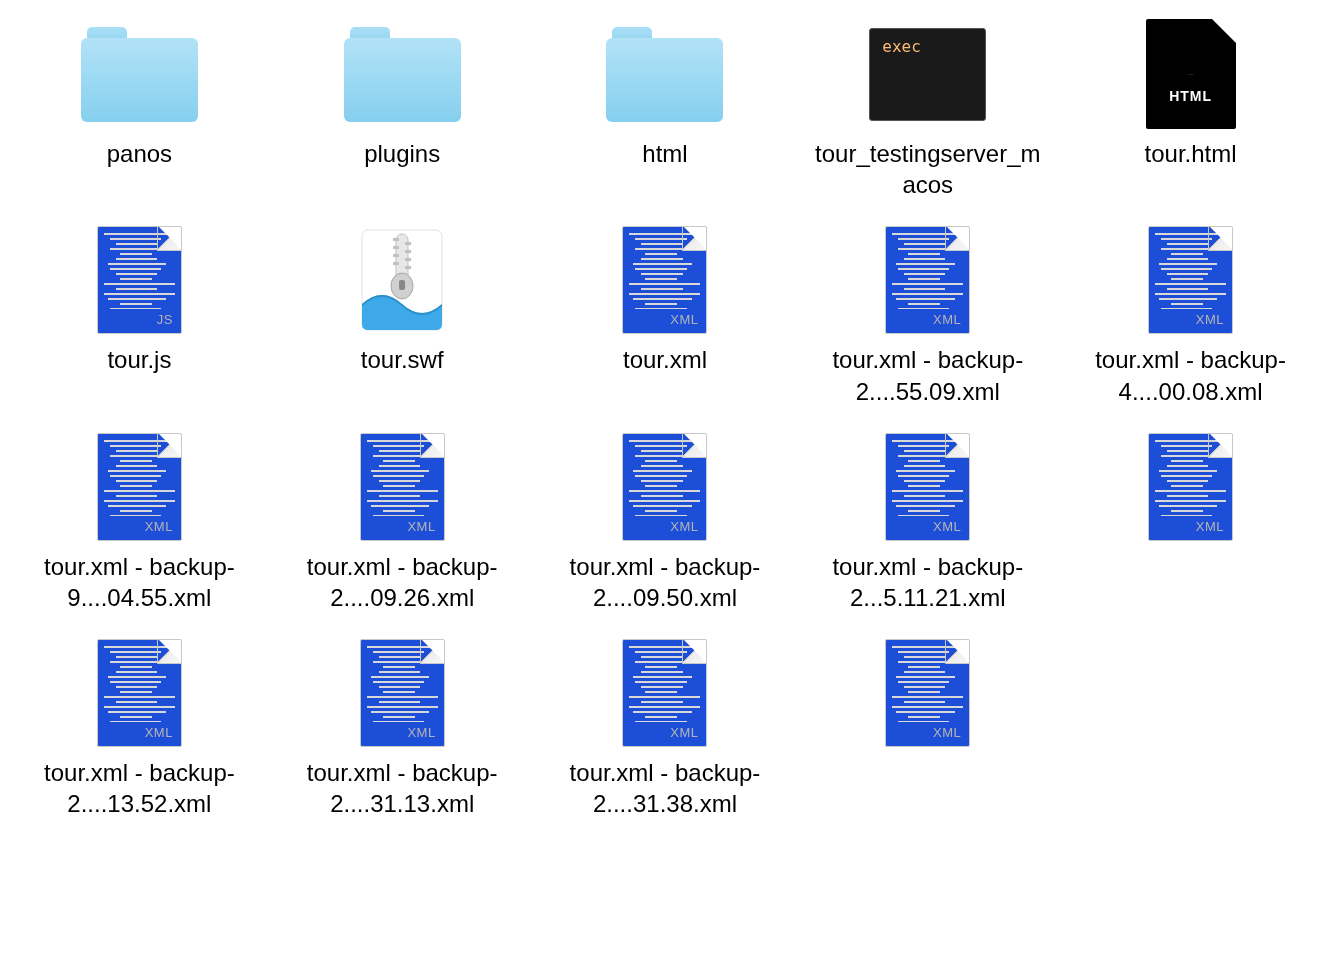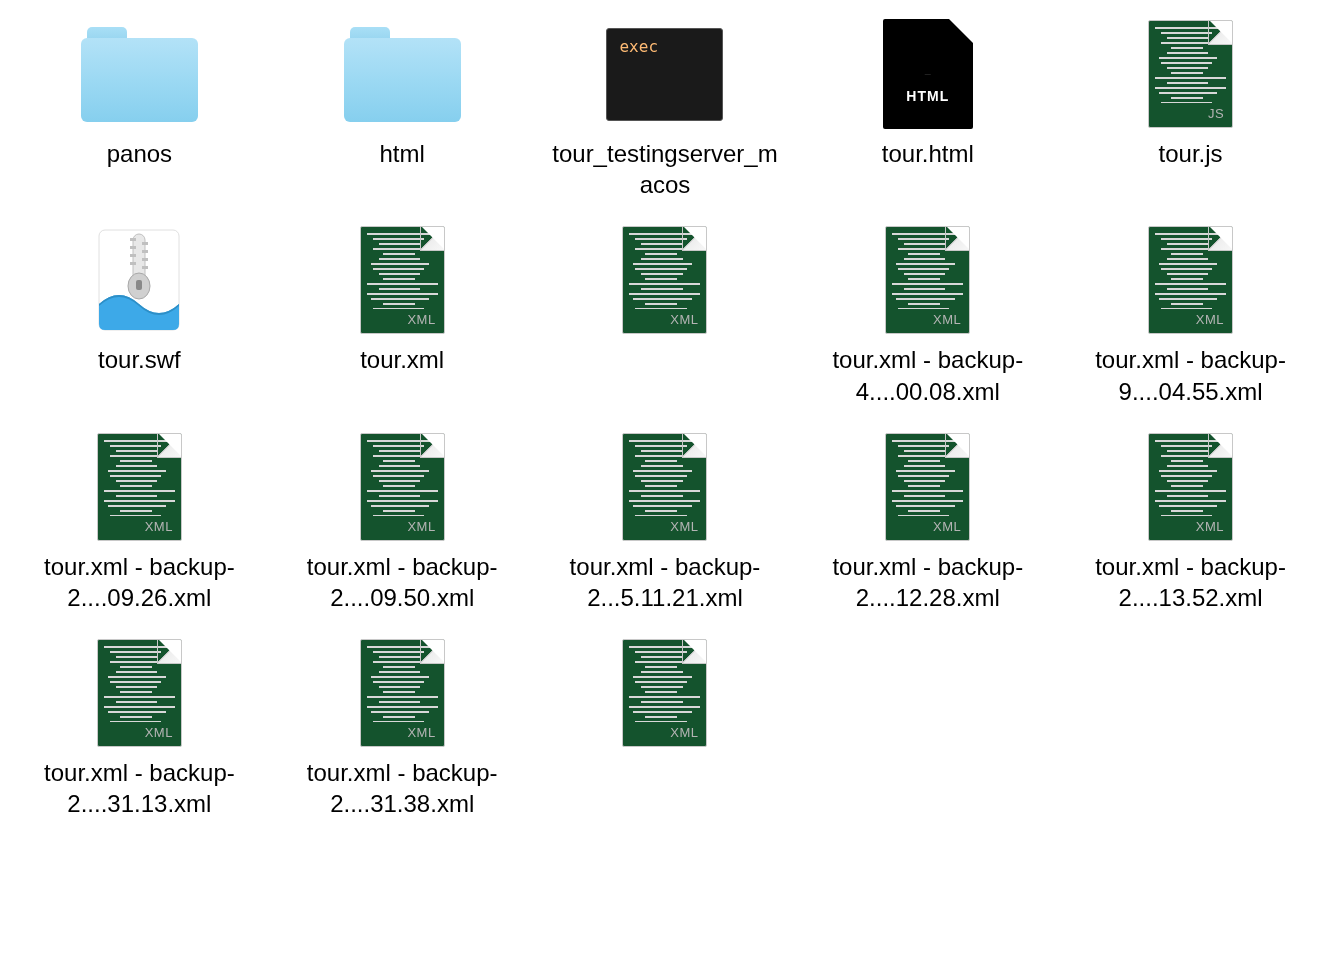--- a/index.html
+++ b/index.html
@@ -140,21 +140,21 @@
       left: 0;
       right: 0;
       text-align: center;
       color: #555;
       font-size: 6px;
     }
     
     .code-file {
       width: 85px;
       height: 108px;
-      background: #14532d;
+      background: #1d4ed8;
       border: 1px solid #c8c8c8;
       border-radius: 2px;
       position: relative;
       overflow: hidden;
       text-align: right;
     }
     .code-file::after {
       content: '';
       position: absolute;
       top: -1px;
@@ -217,20 +217,29 @@
 
 <div class="grid" id="grid">
     <div class="item">
     <div class="icon-wrap">
         <div class="folder">
       <div class="folder-tab"></div>
           <div class="folder-body"></div>
     </div>
       </div>
     <div class="label">panos</div>
+  </div>
+    <div class="item">
+    <div class="icon-wrap">
+        <div class="folder">
+      <div class="folder-tab"></div>
+          <div class="folder-body"></div>
+    </div>
+      </div>
+    <div class="label">plugins</div>
   </div>
     <div class="item">
     <div class="icon-wrap">
         <div class="folder">
       <div class="folder-tab"></div>
           <div class="folder-body"></div>
     </div>
       </div>
     <div class="label">html</div>
   </div>
@@ -346,20 +355,21 @@
             <div></div>
             <div></div>
             <div></div>
             <div></div>
             <div></div>
             <div></div>
           </div>
       <div class="file-type">XML</div>
     </div>
       </div>
+    <div class="label">tour.xml - backup-2....55.09.xml</div>
   </div>
     <div class="item">
     <div class="icon-wrap">
         <div class="code-file">
       <div class="code-lines">
             <div></div>
             <div></div>
             <div></div>
             <div></div>
             <div></div>
@@ -501,21 +511,20 @@
             <div></div>
             <div></div>
             <div></div>
             <div></div>
             <div></div>
             <div></div>
           </div>
       <div class="file-type">XML</div>
     </div>
       </div>
-    <div class="label">tour.xml - backup-2....12.28.xml</div>
   </div>
     <div class="item">
     <div class="icon-wrap">
         <div class="code-file">
       <div class="code-lines">
             <div></div>
             <div></div>
             <div></div>
             <div></div>
             <div></div>

